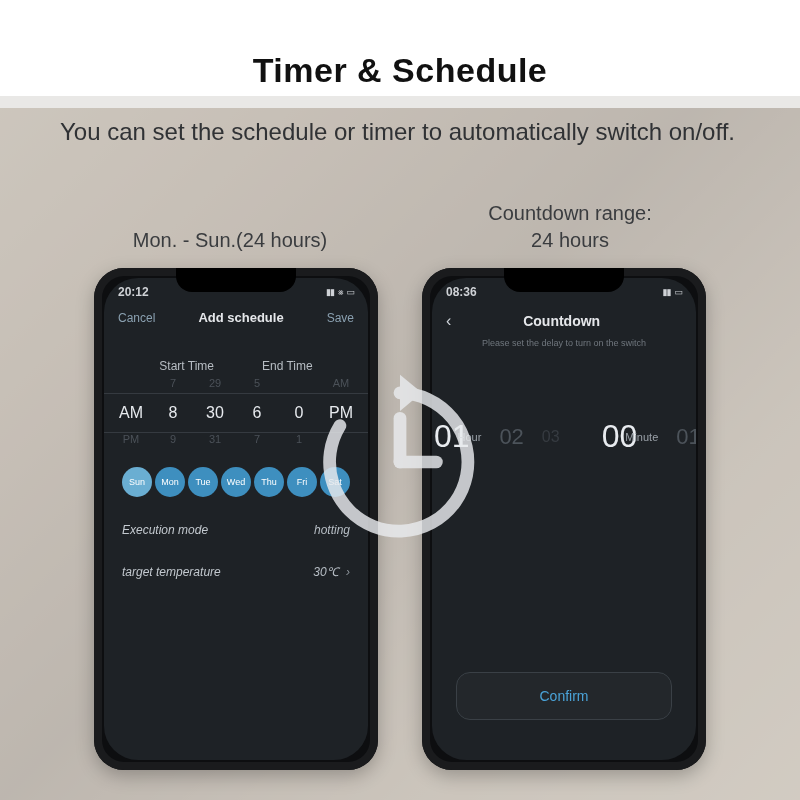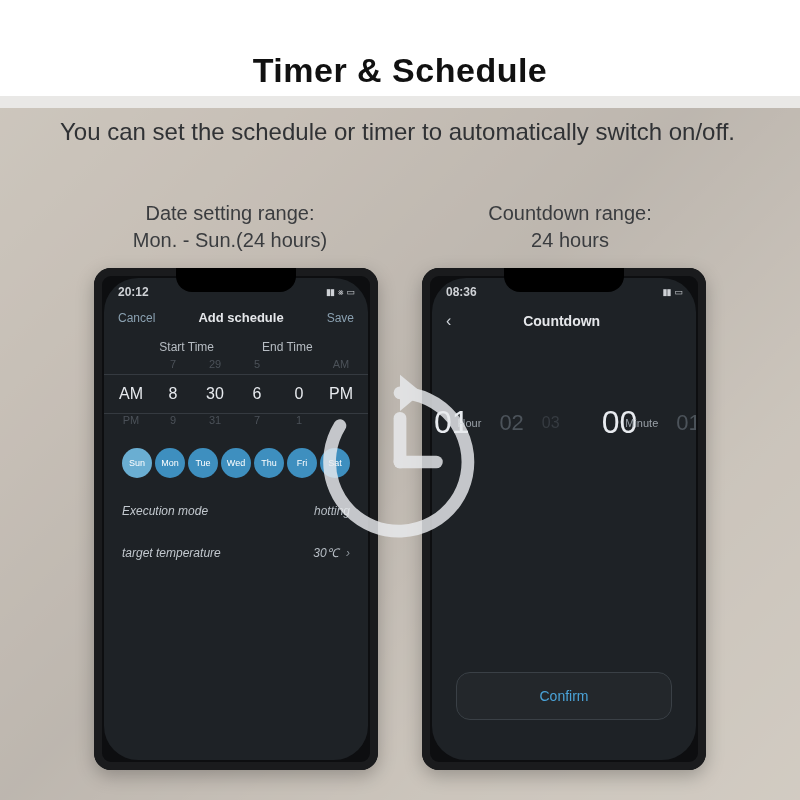--- a/index.html
+++ b/index.html
@@ -30,21 +30,21 @@
   .caption {
     position:absolute; top:200px; width:340px;
     text-align:center; font-size:20px; line-height:1.35; color:#3a3c3f; font-weight:500;
   }
   .caption.left  { left:60px; }
   .caption.right { right:60px; }
 
   
   .phone {
     position:absolute; top:268px; width:284px; height:502px;
-    border-radius:17px;
+    border-radius:30px;
     background:#0d0e10;
     box-shadow: inset 0 0 0 8px #1a1b1d, 0 6px 18px rgba(0,0,0,0.25);
     overflow:hidden;
   }
   .phone.left  { left:94px; }
   .phone.right { right:94px; }
   .notch {
     position:absolute; left:50%; transform:translateX(-50%); top:0;
     width:120px; height:24px; background:#000; border-radius:0 0 16px 16px;
     z-index:3;
@@ -65,21 +65,21 @@
   .signal { font-size:9px; letter-spacing:-1px; }
 
   .screen-header {
     display:flex; justify-content:space-between; align-items:center;
     padding:10px 14px 6px 14px; font-size:13px;
   }
   .screen-header .center { font-weight:600; color:#e5e7ea; }
   .screen-header .side { color:#8aa0b0; font-size:12px; }
   .save { color:#4aa3d8; }
 
-  .subheaders { display:flex; justify-content:center; gap:48px; font-size:12px; color:#b7bdc3; margin-top:9px; }
+  .subheaders { display:flex; justify-content:center; gap:48px; font-size:12px; color:#b7bdc3; margin-top:28px; }
   .time-picker {
     display:flex; justify-content:center; align-items:center; gap:16px;
     margin-top:4px; font-size:16px; font-weight:500; color:#e7eaee;
     border-top:1px solid #353a40; border-bottom:1px solid #353a40;
     padding:10px 0;
   }
   .time-ghost { display:flex; justify-content:center; gap:16px; font-size:11px; color:#4b5158; margin-top:4px;}
   .time-ghost.below { margin-top:0; margin-bottom:4px;}
   .time-picker span, .time-ghost span { width:26px; text-align:center; }
 
@@ -132,21 +132,21 @@
 
 <div class="canvas">
   <div class="top-white">
     <div class="title">Timer &amp; Schedule</div>
   </div>
   <div class="overlay"></div>
 
   <div class="subtitle">You can set the schedule or timer to automatically switch on/off.</div>
 
   <div class="caption left">
-    <span>Date setting range:</span><br>
+    <br>
     <span>Mon. - Sun.(24 hours)</span>
   </div>
   <div class="caption right">
     <span>Countdown range:</span><br>
     <span>24 hours</span>
   </div>
 
   <div class="phone left">
     <div class="notch"></div>
     <div class="screen">
@@ -221,20 +221,21 @@
         <span class="time">08:36</span>
         <span class="right">
           <span class="signal">▮▮</span>
           <span class="signal">▭</span>
         </span>
       </div>
       <div class="cd-header">
         <span class="back">‹</span>
         <span class="center">Countdown</span>
       </div>
+      <div class="cd-hint">Please set the delay to turn on the switch</div>
       <div class="cd-wheel">
         <div class="col">
           <span class="ghost">00</span>
           <span class="pair">
             <span class="cur">01</span>
             <span class="unit">Hour</span>
           </span>
           <span class="ghost">02</span>
           <span class="ghost2">03</span>
         </div>

